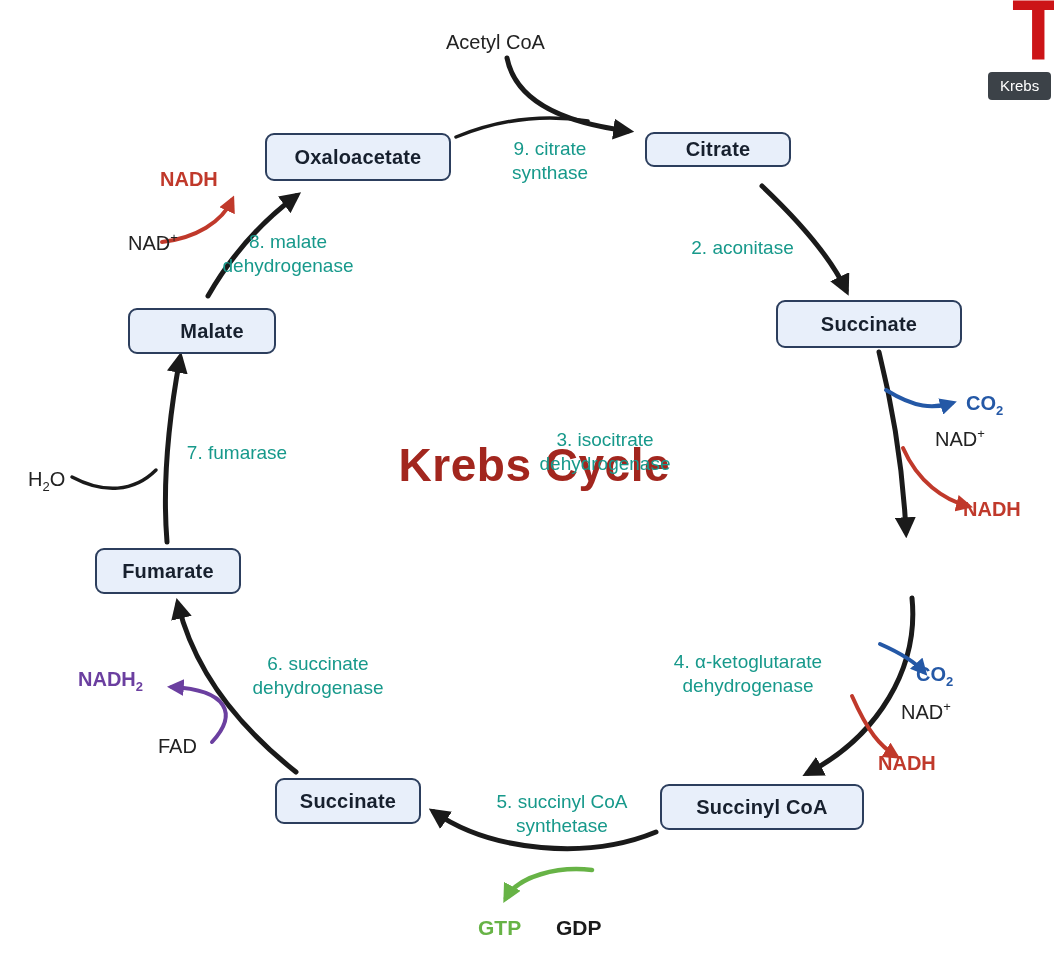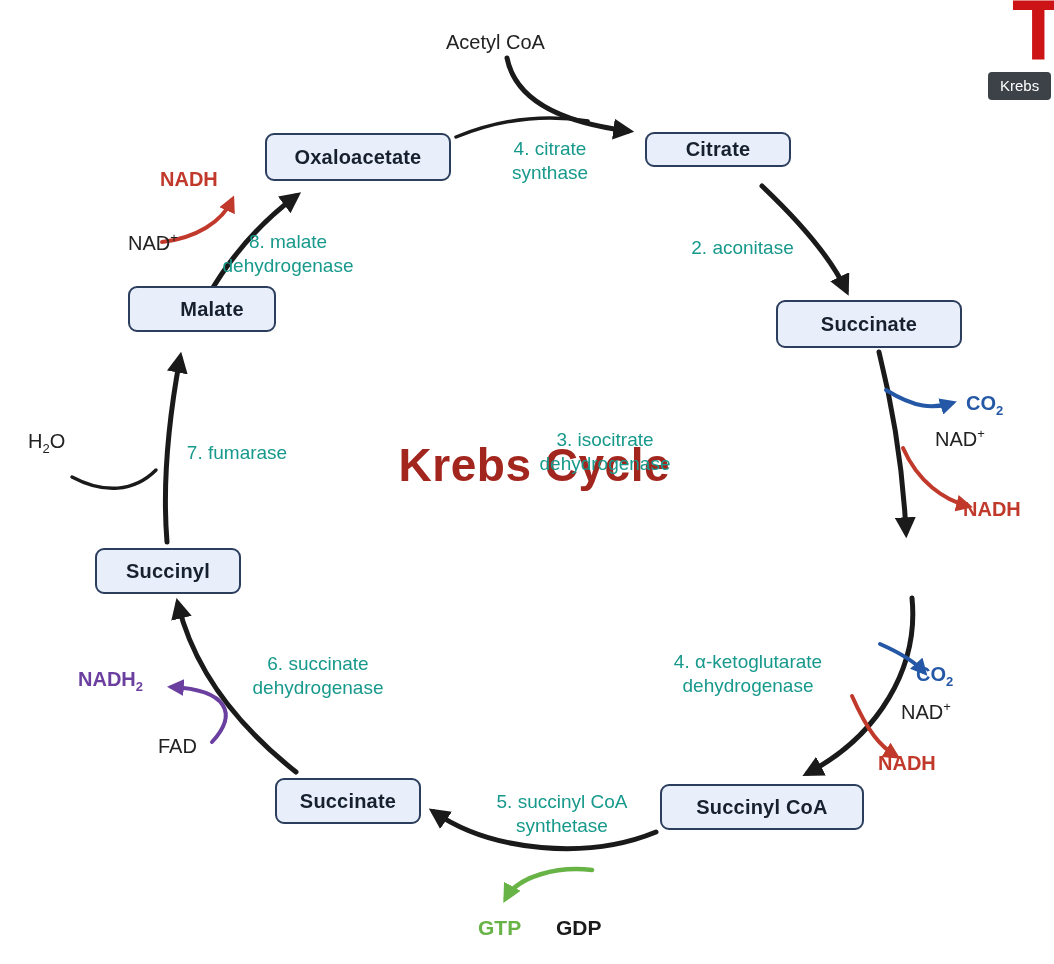--- a/index.html
+++ b/index.html
@@ -116,24 +116,24 @@
   <div class="title">Krebs Cycle</div>
 
   <div class="corner-logo">T</div>
   <div class="corner-tab">Krebs</div>
 
   <div class="node" style="left:265px;top:133px;width:186px;height:48px;">Oxaloacetate</div>
   <div class="node" style="left:645px;top:132px;width:146px;height:35px;">Citrate</div>
   <div class="node" style="left:776px;top:300px;width:186px;height:48px;">Succinate</div>
   <div class="node" style="left:660px;top:784px;width:204px;height:46px;">Succinyl CoA</div>
   <div class="node" style="left:275px;top:778px;width:146px;height:46px;">Succinate</div>
-  <div class="node" style="left:95px;top:548px;width:146px;height:46px;">Succinyl</div>
-  <div class="node" style="left:128px;top:286px;width:148px;height:46px;padding-left:20px;">Malate</div>
+  <div class="node" style="left:95px;top:548px;width:146px;height:46px;">Fumarate</div>
+  <div class="node" style="left:128px;top:308px;width:148px;height:46px;padding-left:20px;">Malate</div>
 
-  <div class="enzyme" style="left:490px;top:137px;width:120px;">4. citrate synthase</div>
+  <div class="enzyme" style="left:490px;top:137px;width:120px;">9. citrate synthase</div>
   <div class="enzyme" style="left:675px;top:236px;width:135px;">2. aconitase</div>
   <div class="enzyme" style="left:530px;top:428px;width:150px;">3. isocitrate dehydrogenase</div>
   <div class="enzyme" style="left:648px;top:650px;width:200px;">4. α-ketoglutarate dehydrogenase</div>
   <div class="enzyme" style="left:487px;top:790px;width:150px;">5. succinyl CoA synthetase</div>
   <div class="enzyme" style="left:228px;top:652px;width:180px;">6. succinate dehydrogenase</div>
   <div class="enzyme" style="left:172px;top:441px;width:130px;">7. fumarase</div>
   <div class="enzyme" style="left:213px;top:230px;width:150px;">8. malate dehydrogenase</div>
 
   <div class="cof" style="left:446px;top:31px;">Acetyl CoA</div>
 
@@ -147,15 +147,15 @@
   <div class="cof blue" style="left:916px;top:663px;"><span>CO</span><sub>2</sub></div>
   <div class="cof" style="left:901px;top:699px;"><span>NAD</span><sup>+</sup></div>
   <div class="cof red" style="left:878px;top:752px;">NADH</div>
 
   <div class="cof purple" style="left:78px;top:668px;"><span>NADH</span><sub>2</sub></div>
   <div class="cof" style="left:158px;top:735px;">FAD</div>
 
   <div class="cof green" style="left:478px;top:916px;font-size:21px;">GTP</div>
   <div class="cof boldblack" style="left:556px;top:916px;font-size:21px;">GDP</div>
 
-  <div class="cof" style="left:28px;top:430px;"><span>H</span><sub>2</sub><span>O</span></div>
+  <div class="cof" style="left:28px;top:468px;"><span>H</span><sub>2</sub><span>O</span></div>
 
 </div>
 
 </body></html>

